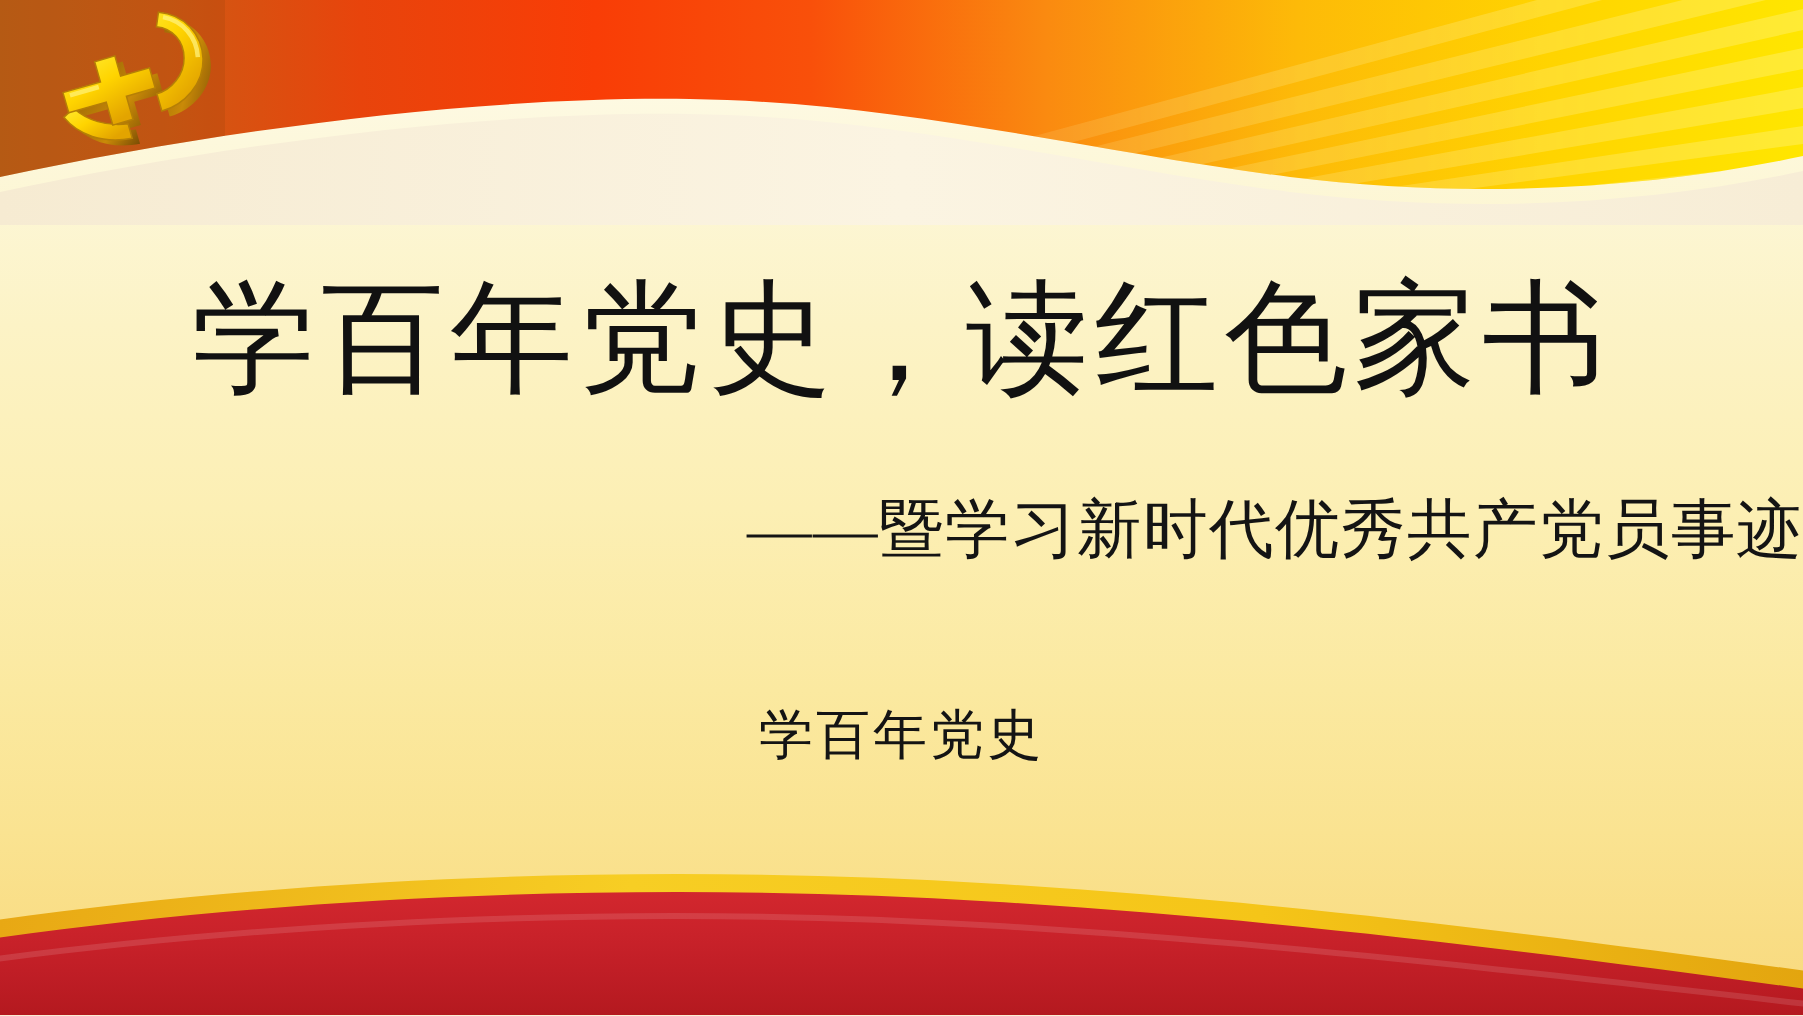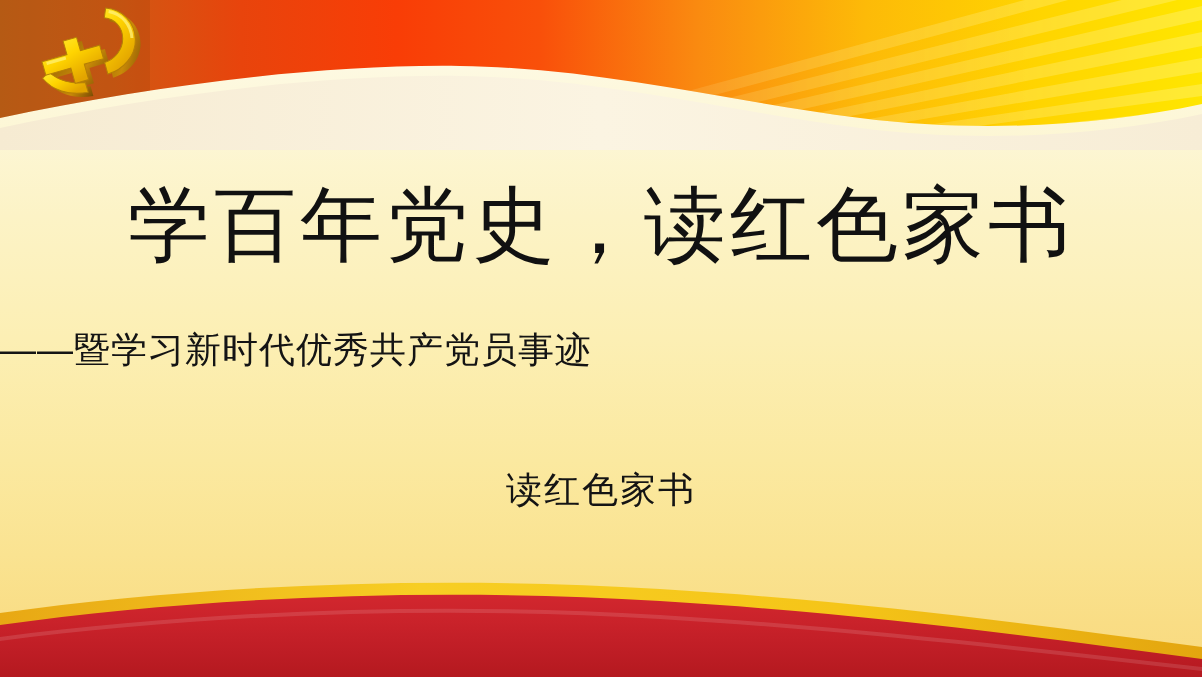--- a/index.html
+++ b/index.html
@@ -86,26 +86,26 @@
     color: #111111;
     letter-spacing: 4px;
     font-family: "Liberation Serif", "DejaVu Serif", serif;
     white-space: nowrap;
   }
   .subtitle {
     position: absolute;
     top: 330px;
     left: 0;
     width: 1202px;
-    text-align: left;
-    font-size: 36px;
+    text-align: right;
+    font-size: 43px;
     line-height: 1.1;
     color: #141414;
     letter-spacing: 1px;
-    font-family: Liberation Sans, sans-serif;
+    font-family: Liberation Serif, serif;
     white-space: nowrap;
   }
   .affiliation {
     position: absolute;
     top: 466px;
     left: 0;
     width: 1202px;
     text-align: center;
     color: #141414;
     font-family: "Liberation Serif", "DejaVu Serif", serif;
@@ -369,17 +369,17 @@
                L1202,104 C1040,86 860,64 660,52 C430,38 200,48 0,74 Z" fill="#FFFFFF" opacity="0.12"></path>
     </svg>
   </div>
 
   <div class="content">
     <div class="title">学百年党史，读红色家书</div>
 
     <div class="subtitle">——暨学习新时代优秀共产党员事迹</div>
 
     <div class="affiliation">
-      <div class="affil-line">读红色家书</div>
+      <div class="affil-line">学百年党史</div>
     </div>
   </div>
 
 </div>
 
 </body></html>

